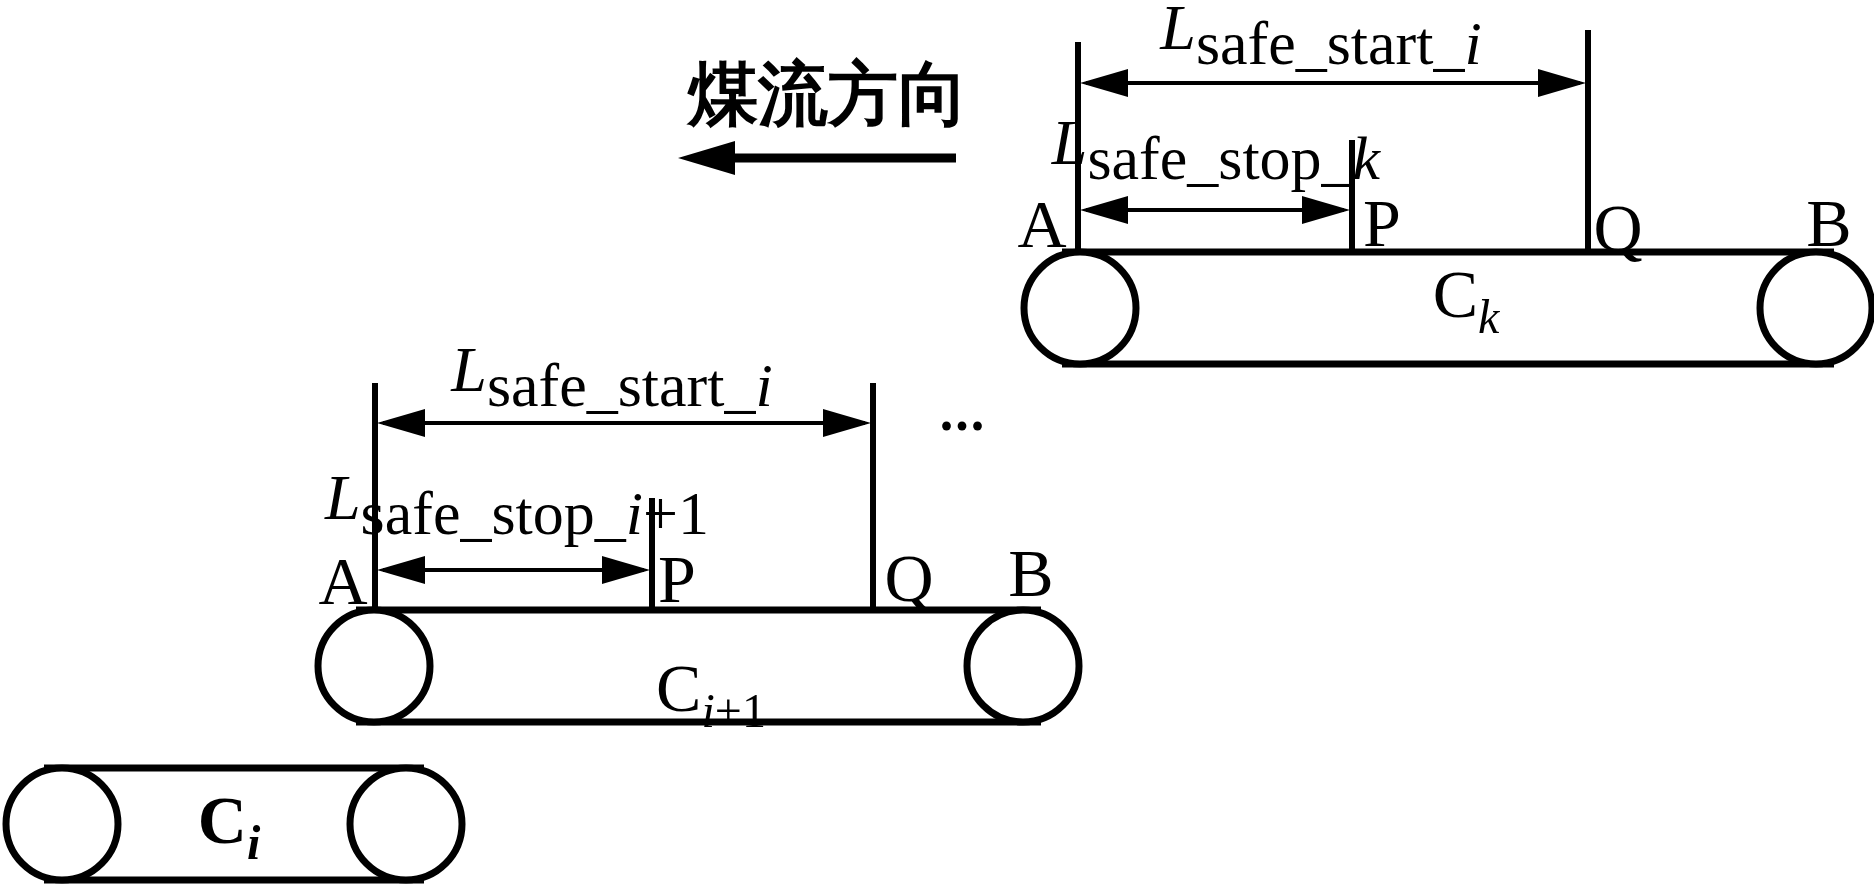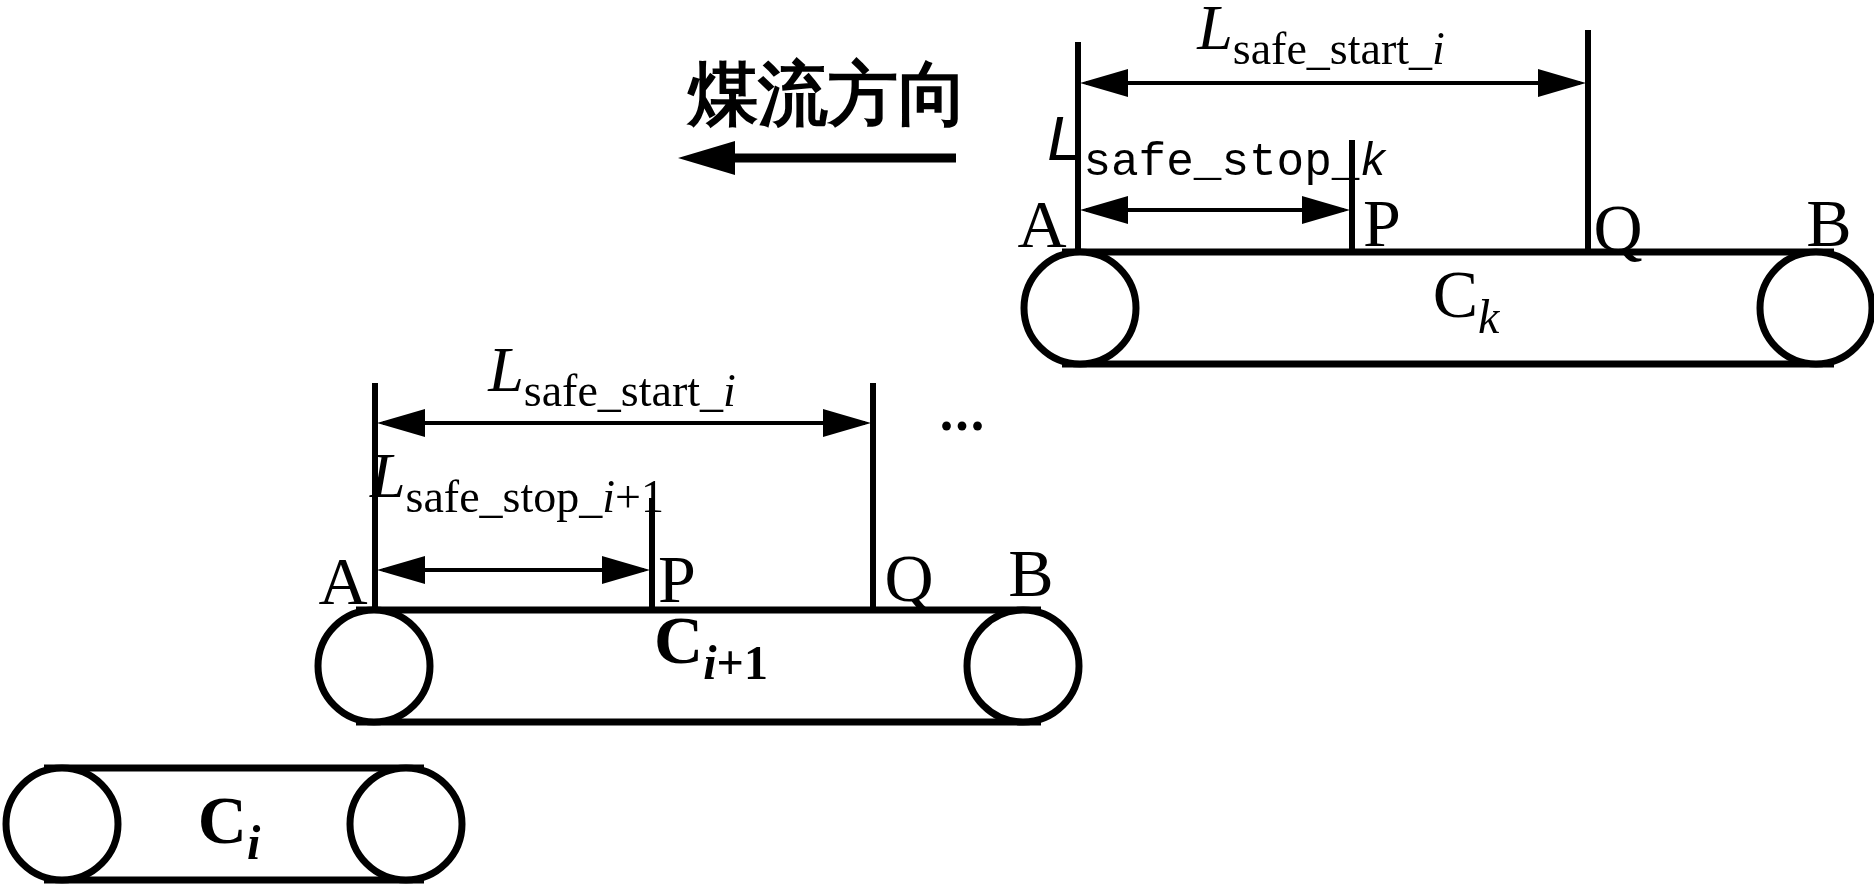--- a/index.html
+++ b/index.html
@@ -40,21 +40,21 @@
   .csub { font-size: 48px; vertical-align: -16px; }
   .ital { font-style: italic; }
   .dim-label {
     position: absolute;
     transform: translateX(-50%);
     font-size: 64px;
     line-height: 1;
     white-space: nowrap;
   }
   .lsym { font-style: italic; }
-  .lsub { font-size: 46px; vertical-align: -15px; margin-top: 8px; }
+  .lsub { font-size: 62px; vertical-align: -15px; margin-top: 8px; }
   .flow-label {
     position: absolute;
     transform: translate(-50%, -50%);
     font-size: 70px;
     font-weight: 600;
     line-height: 1;
     white-space: nowrap;
   }
   .dots {
     position: absolute;
@@ -139,38 +139,38 @@
   <div class="pt" style="left:1829px; top:223px;">B</div>
 
   <div class="c-label" style="left:1466px; top:300px;">
     <span>C</span><span class="csub ital">k</span>
   </div>
 
   <div class="dim-label" style="left:1321px; top:-4px;">
     <span class="lsym">L</span><span class="lsub"><span>safe_start_</span><span class="ital">i</span></span>
   </div>
 
-  <div class="dim-label" style="left:1216px; top:111px;font-family:Liberation Mono, monospace;">
+  <div class="dim-label" style="left:1216px; top:111px;">
     <span class="lsym">L</span><span class="lsub"><span>safe_stop_</span><span class="ital">k</span></span>
   </div>
 
   <div class="pt" style="left:343px;  top:581px;">A</div>
   <div class="pt" style="left:677px;  top:579px;">P</div>
   <div class="pt" style="left:909px;  top:578px;">Q</div>
   <div class="pt" style="left:1031px; top:573px;">B</div>
 
-  <div class="c-label" style="left:711px; top:646px;font-weight:bold;">
+  <div class="c-label" style="left:711px; top:694px;">
     <span>C</span><span class="csub"><span class="ital">i</span><span>+1</span></span>
   </div>
 
   <div class="dim-label" style="left:612px; top:338px;">
     <span class="lsym">L</span><span class="lsub"><span>safe_start_</span><span class="ital">i</span></span>
   </div>
 
-  <div class="dim-label" style="left:517px; top:444px;">
+  <div class="dim-label" style="left:517px; top:466px;">
     <span class="lsym">L</span><span class="lsub"><span>safe_stop_</span><span class="ital">i</span><span>+1</span></span>
   </div>
 
   <div class="c-label" style="left:229px; top:826px;font-weight:bold;">
     <span>C</span><span class="csub ital">i</span>
   </div>
 
 </div>
 
 </body></html>

